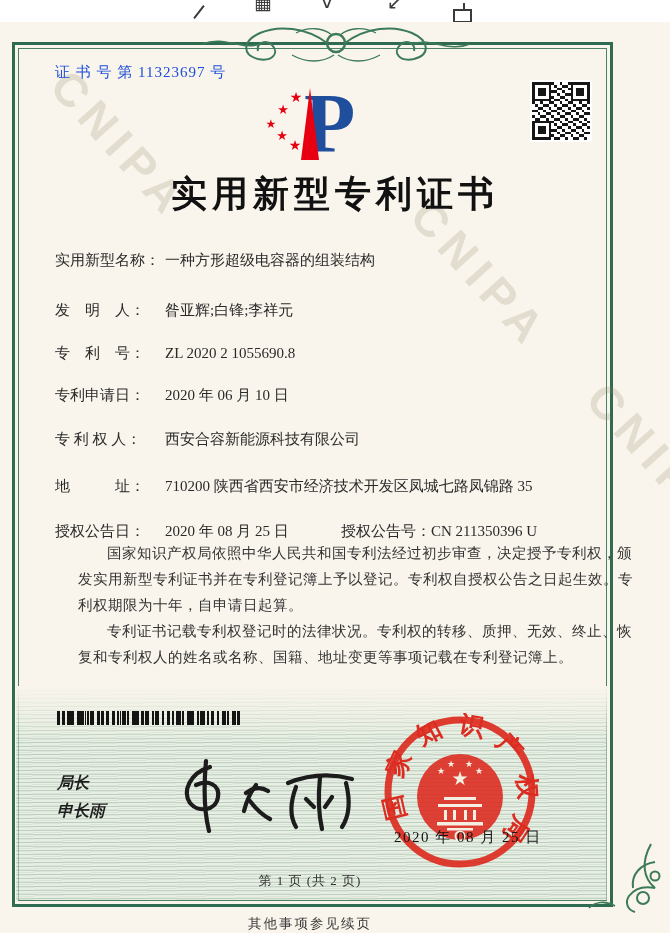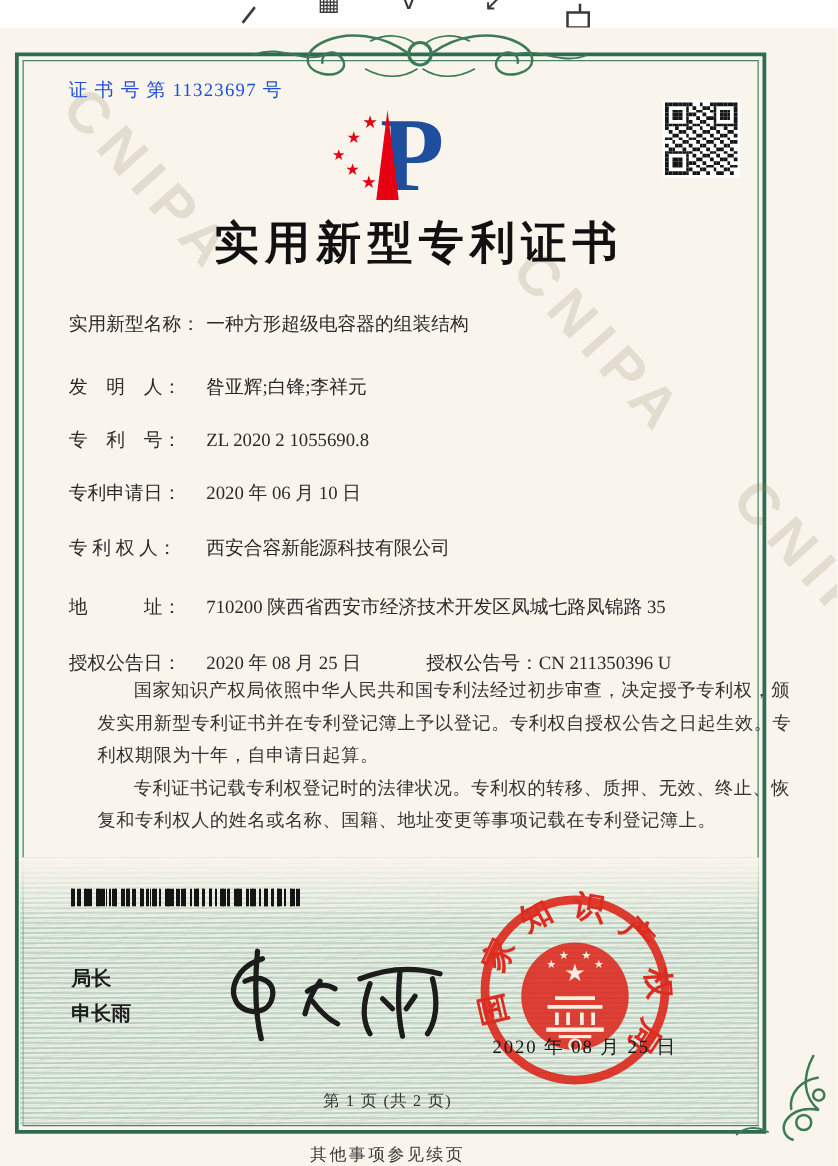--- a/index.html
+++ b/index.html
@@ -40,21 +40,21 @@
   .guilloche{position:absolute;left:16px;top:664px;width:591px;height:214px;z-index:2;
     background-color:rgba(219,231,221,0.55);
     background-image:repeating-linear-gradient(180deg,rgba(109,158,131,0.30) 0 1px,rgba(109,158,131,0) 1px 4px),
                      repeating-linear-gradient(178deg,rgba(109,158,131,0.12) 0 1px,rgba(109,158,131,0) 1px 3px);}
   .guilloche::after{content:"";position:absolute;inset:0;background:linear-gradient(180deg,#f9f5ec 0%,rgba(249,245,236,0) 26%);}
   .barcode{position:absolute;left:57px;top:689px;width:184px;height:14px;z-index:6;
     background-image:repeating-linear-gradient(90deg,#141414 0 2px,rgba(0,0,0,0) 2px 5px),
                      repeating-linear-gradient(90deg,#141414 0 1px,rgba(0,0,0,0) 1px 7px),
                      repeating-linear-gradient(90deg,#141414 0 3px,rgba(0,0,0,0) 3px 11px);}
   .signer{position:absolute;left:57px;z-index:6;font-family:"Liberation Sans","DejaVu Sans",sans-serif;
-          font-weight:bold;font-size:16px;color:#1d1d1d;}
+          font-weight:bold;font-size:16px;color:#1d1d1d;font-style:italic;}
   .signer.t1{top:751px;} .signer.t2{top:779px;}
   .signature{position:absolute;left:170px;top:733px;z-index:7;}
   .seal{position:absolute;left:381px;top:691px;width:158px;height:158px;z-index:6;opacity:0.95;}
   .seal-date{position:absolute;left:394px;top:806px;font-size:15px;letter-spacing:1.5px;color:#141414;z-index:8;}
   .footer-page{position:absolute;left:0;top:850px;width:620px;text-align:center;font-size:13px;
                letter-spacing:1px;color:#333;z-index:6;}
   .continuation{position:absolute;left:0;top:893px;width:620px;text-align:center;font-size:13.5px;
                 letter-spacing:2px;color:#3a3a3a;z-index:6;}
 </style>
 </head>

